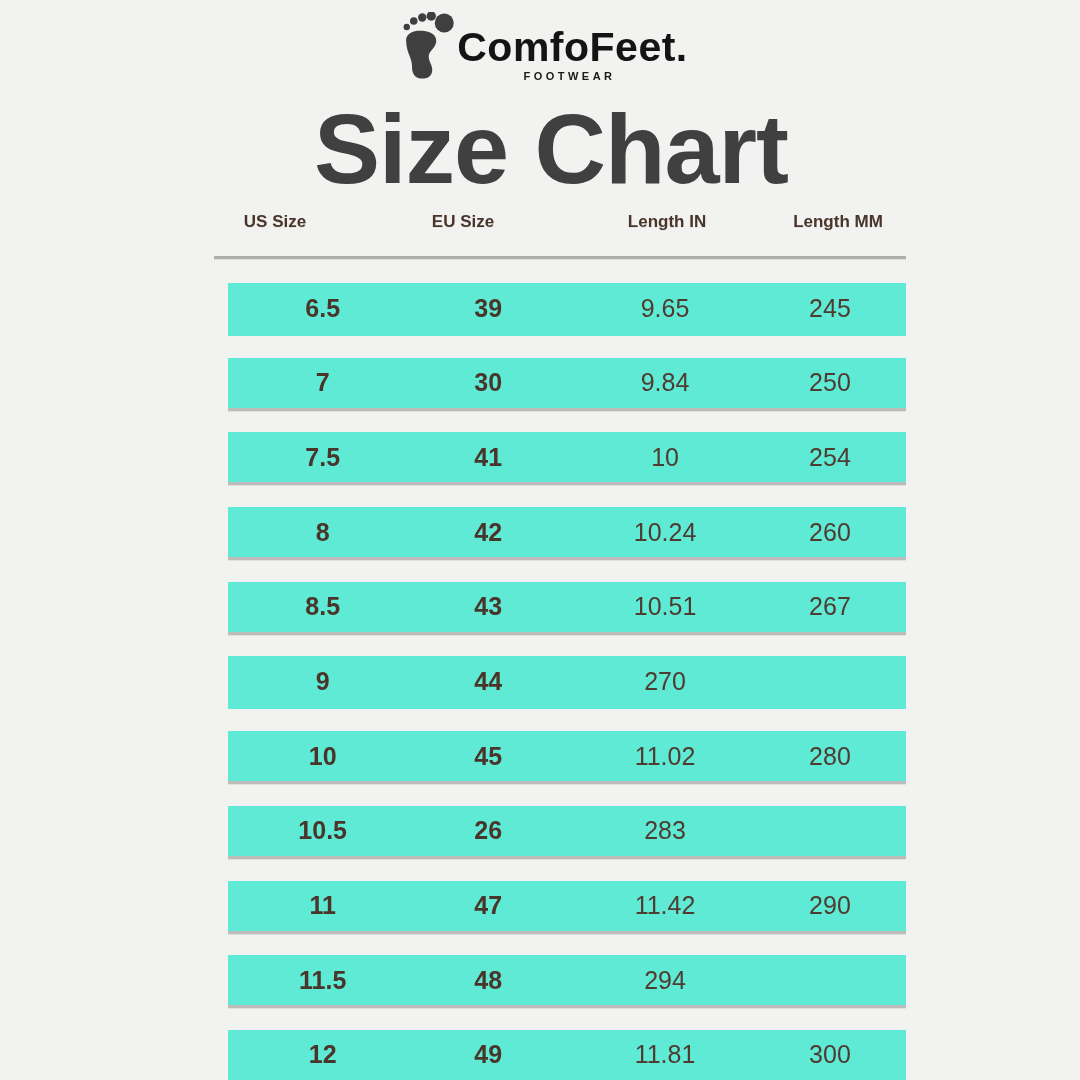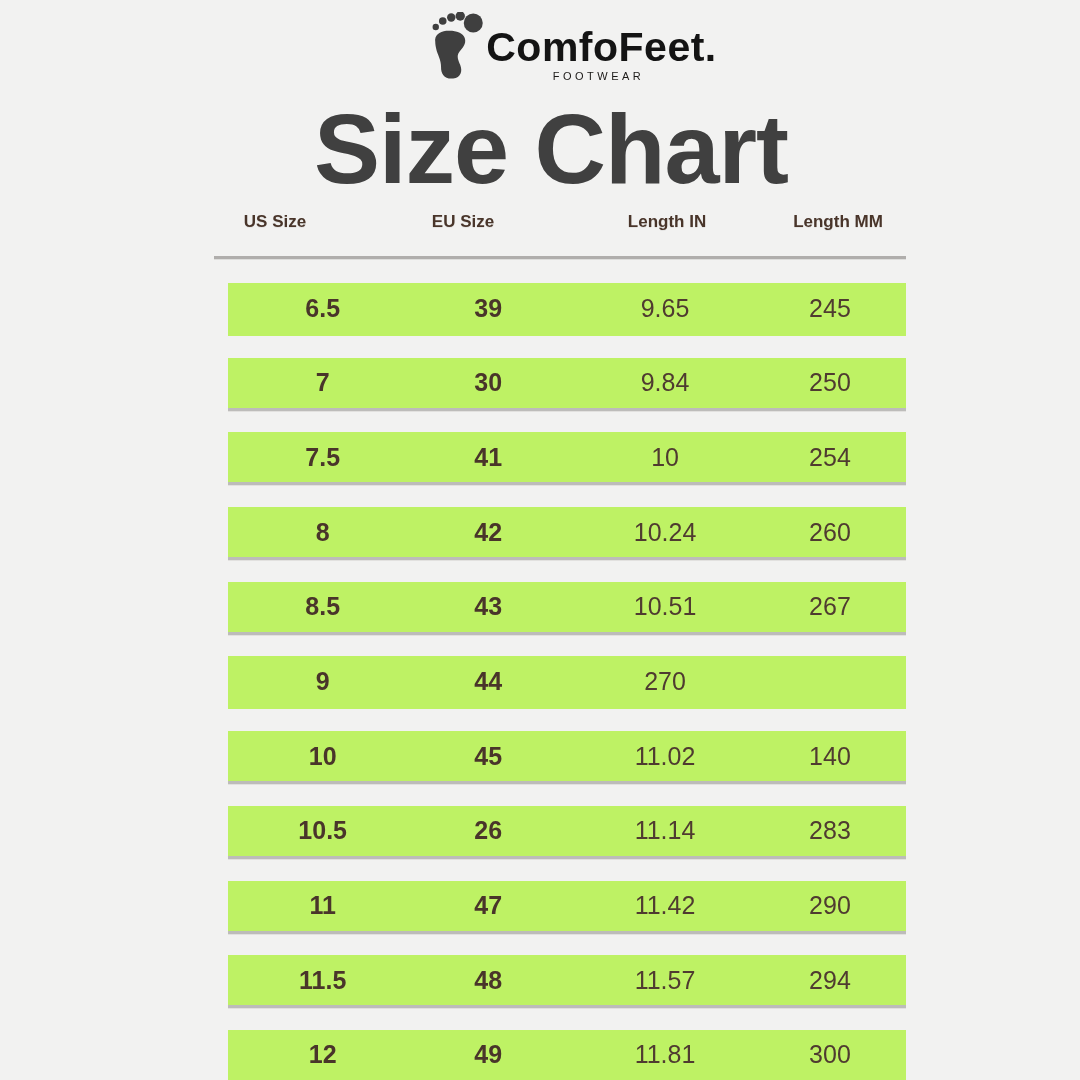--- a/index.html
+++ b/index.html
@@ -6,32 +6,32 @@
   body {
     width: 1080px; height: 1080px;
     background: #f2f2f1;
     overflow: hidden;
     position: relative;
     font-family: "Liberation Sans", sans-serif;
   }
 
   
   .logo {
-    position: absolute; top: 8px; left: 574px;
+    position: absolute; top: 8px; left: 545px;
     transform: translateX(-50%);
     display: flex; align-items: center;
   }
   .logo-icon-wrap { width: 52px; height: 70px; margin-top: 4px; }
   .logo-text { display: flex; flex-direction: column; align-items: center; margin-left: 3px; }
   .logo-name {
     font-size: 41px; font-weight: 600; color: #141414;
     line-height: 44px; margin-top: 16px; letter-spacing: 0.5px; white-space: nowrap;
   }
   .logo-tagline {
-    font-size: 11px; font-weight: 400; color: #1c1a18;
+    font-size: 11px; font-weight: 700; color: #1c1a18;
     letter-spacing: 3.5px; margin-top: 1px; margin-left: -6px;
   }
 
   
   .page-title {
     position: absolute; top: 98px; left: 551px;
     transform: translateX(-50%);
     font-size: 99px; font-weight: 700; letter-spacing: -1px;
     color: #404040; white-space: nowrap; line-height: 1.04;
   }
@@ -51,21 +51,21 @@
   .divider {
     margin-top: 12px; height: 3px; background: #b0aeac;
     box-shadow: 0 1px 0 #dededc;
   }
   .rows { margin-top: 24px; margin-left: 14px; }
   .row {
     display: grid;
     grid-template-columns: 23.5% 26.6% 26.9% 23%;
     align-items: center;
     height: 50px;
-    background: #bef264;
+    background: #5eead4;
     border-bottom: 3px solid transparent;
     margin-bottom: 21.7px;
     padding-left: 17px;
   }
   .row.underline { border-bottom-color: #bdbcba; box-shadow: 0 1px 0 #e2e1df; }
   .cell { text-align: center; font-size: 25px; color: #4f3b30; }
   .cell.c0, .cell.c1 { font-weight: 700; color: #49352a; }
 </style>
 </head>
 <body>
@@ -140,38 +140,36 @@
       </div>
       <div class="row">
         <div class="cell c0">9</div>
         <div class="cell c1">44</div>
         <div class="cell c3">270</div>
       </div>
       <div class="row underline">
         <div class="cell c0">10</div>
         <div class="cell c1">45</div>
         <div class="cell c2">11.02</div>
-        <div class="cell c3">140</div>
+        <div class="cell c3">280</div>
       </div>
       <div class="row underline">
         <div class="cell c0">10.5</div>
         <div class="cell c1">26</div>
-        <div class="cell c2">11.14</div>
         <div class="cell c3">283</div>
       </div>
       <div class="row underline">
         <div class="cell c0">11</div>
         <div class="cell c1">47</div>
         <div class="cell c2">11.42</div>
         <div class="cell c3">290</div>
       </div>
       <div class="row underline">
         <div class="cell c0">11.5</div>
         <div class="cell c1">48</div>
-        <div class="cell c2">11.57</div>
         <div class="cell c3">294</div>
       </div>
       <div class="row">
         <div class="cell c0">12</div>
         <div class="cell c1">49</div>
         <div class="cell c2">11.81</div>
         <div class="cell c3">300</div>
       </div>
     </div>
 </div>

